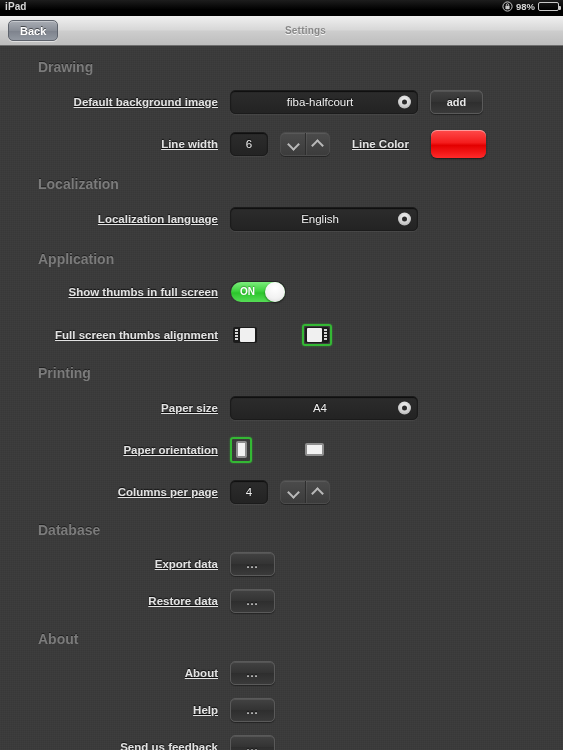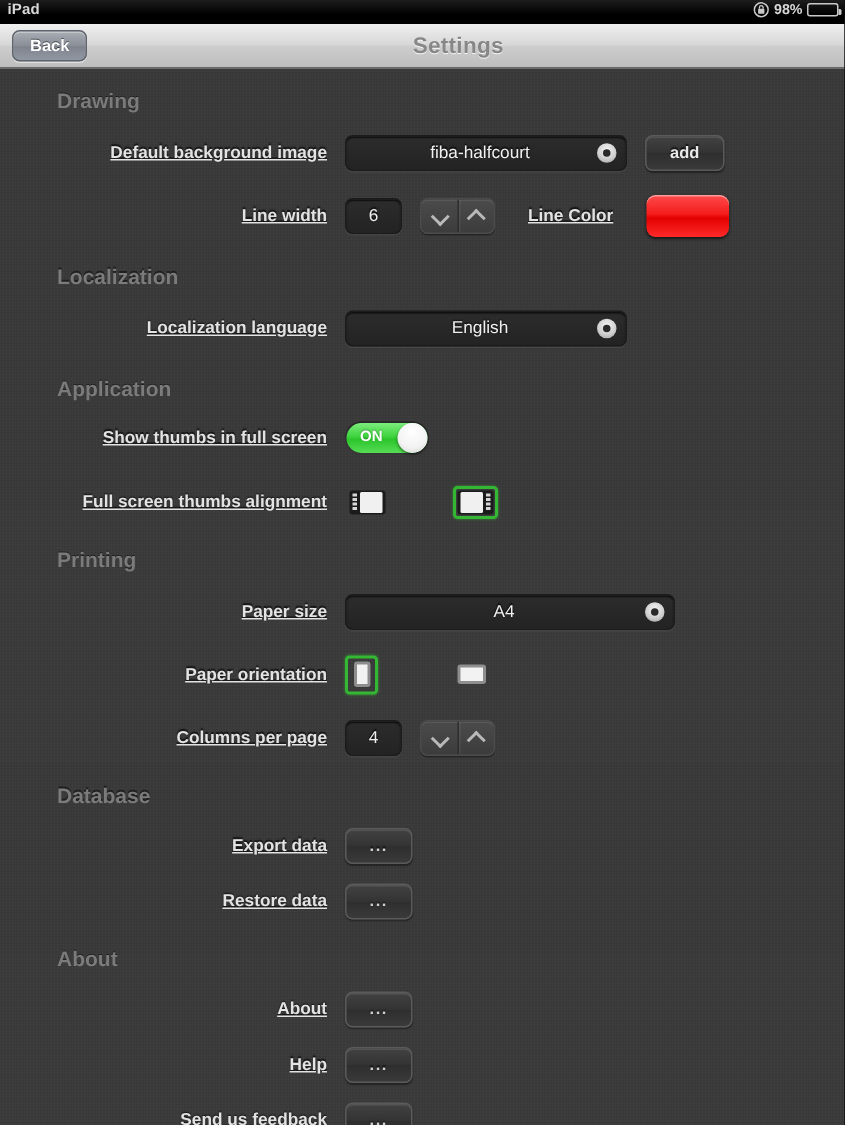--- a/index.html
+++ b/index.html
@@ -48,21 +48,21 @@
     display: flex; align-items: center; justify-content: center;
     background: linear-gradient(to bottom, #a9adb4 0%, #898e97 50%, #7d828c 51%, #9298a1 100%);
     border: 1px solid #5e636c; border-radius: 5px;
     color: #fff; font-size: 11px; font-weight: bold;
     text-shadow: 0 -1px 0 rgba(0,0,0,.55);
     box-shadow: inset 0 1px 0 rgba(255,255,255,.35), 0 1px 0 rgba(255,255,255,.5);
     cursor: pointer;
   }
   .nav-title {
     width: 100%; text-align: center;
-    font-size: 15px; font-weight: bold; color: #878787;
+    font-size: 10px; font-weight: bold; color: #878787;
     text-shadow: 0 1px 0 rgba(255,255,255,.85);
     letter-spacing: .2px;
   }
 
   
   .content {
     position: absolute; top: 46px; left: 0; right: 0; bottom: 0;
     background-color: #3a3a3a;
     background-image:
       repeating-linear-gradient(0deg, rgba(255,255,255,.012) 0 1px, rgba(0,0,0,.02) 1px 2px),
@@ -328,21 +328,21 @@
           </span>
         </div>
       </div>
     </div>
 
     <div class="section-header" style="margin-top:12px">Printing</div>
 
     <div class="row" style="margin-top:8px">
       <div class="row-label">Paper size</div>
       <div class="row-ctrl">
-        <div class="select-field" style="width:220px">
+        <div class="select-field" style="width:188px">
           <span class="select-value">A4</span>
           <span class="picker-dot"></span>
         </div>
       </div>
     </div>
 
     <div class="row" style="margin-top:5px">
       <div class="row-label">Paper orientation</div>
       <div class="row-ctrl">
         <div class="orient selected">

